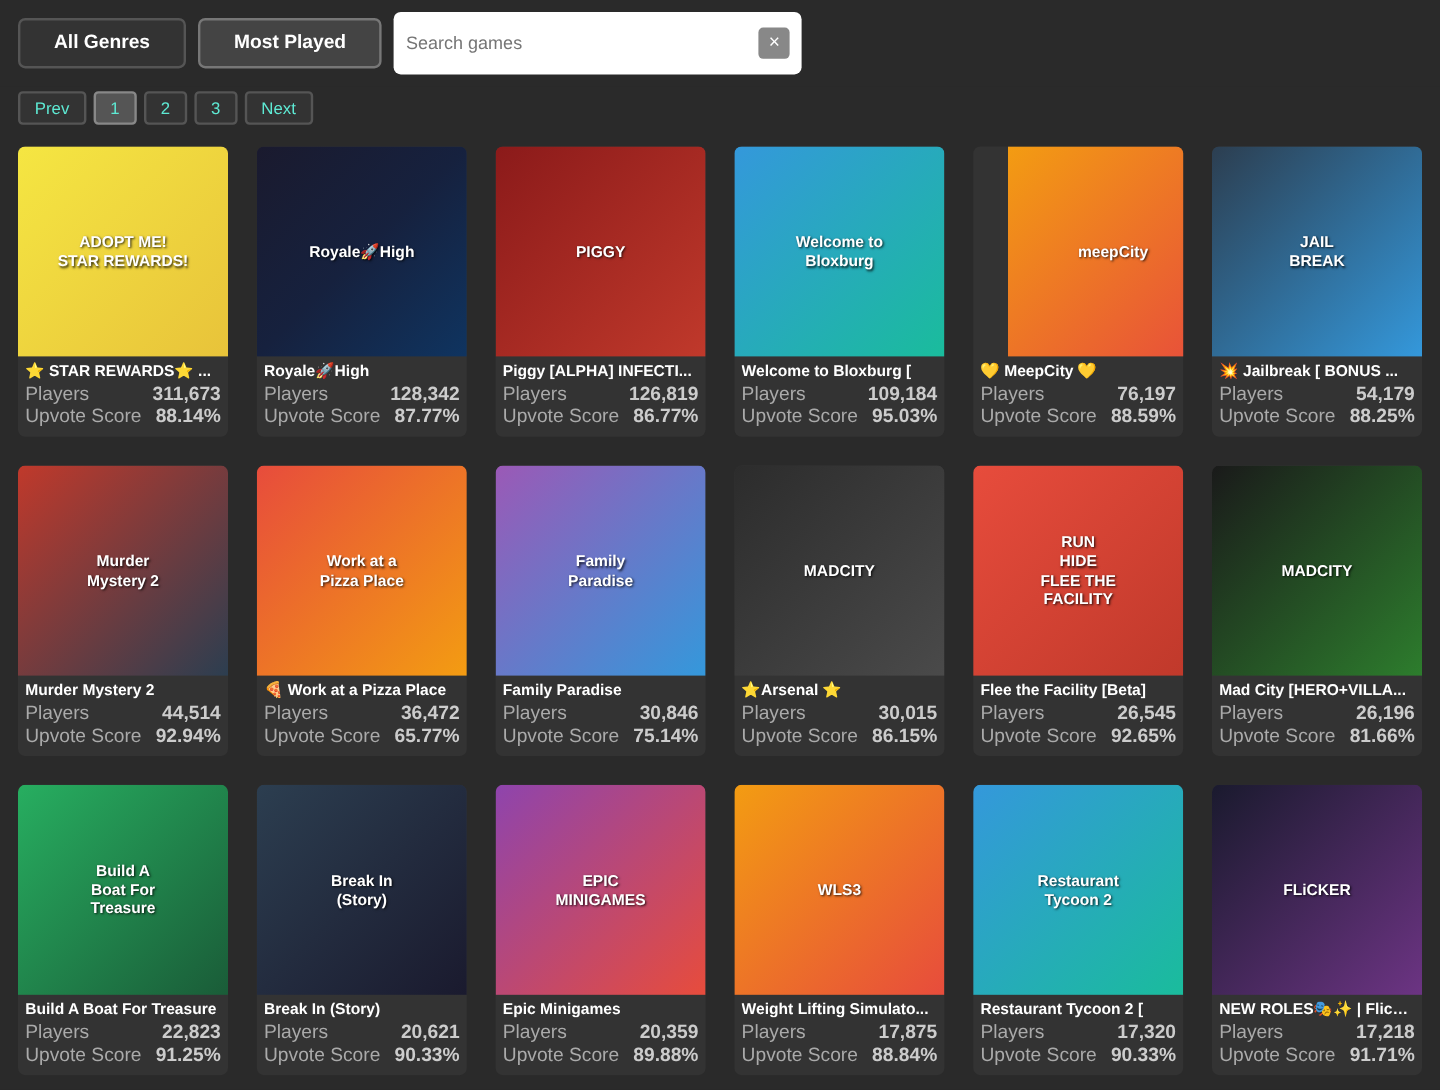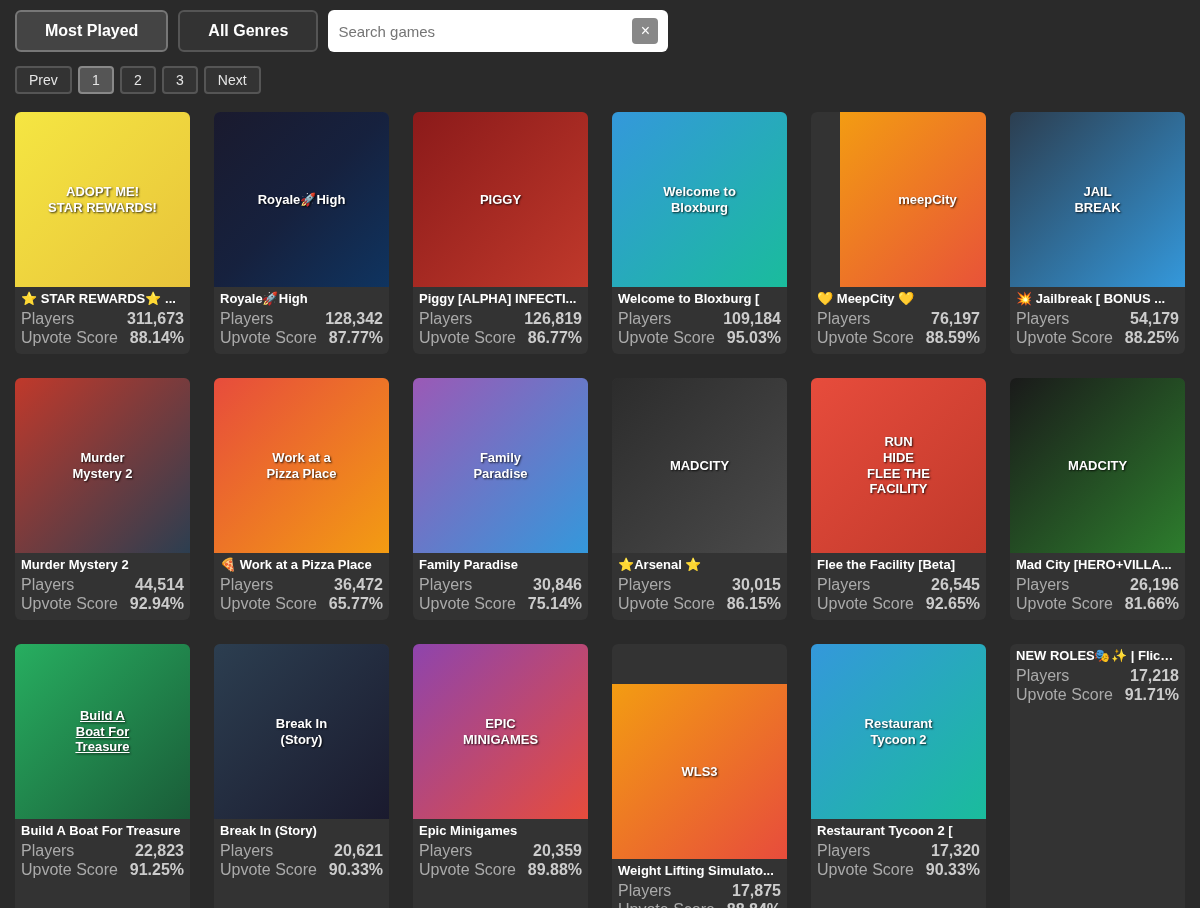--- a/index.html
+++ b/index.html
@@ -32,21 +32,21 @@
       border-color: #777;
     }
     .search-container {
       flex: 1;
       max-width: 340px;
       display: flex;
       align-items: center;
       background: #fff;
       border-radius: 6px;
       padding: 0 10px;
-      height: 42px;
+      height: 52px;
     }
     .search-input {
       flex: 1;
       border: none;
       outline: none;
       font-size: 15px;
       color: #333;
       background: transparent;
     }
     .search-clear {
@@ -66,21 +66,21 @@
       display: flex;
       align-items: center;
       padding: 4px 15px 10px;
       gap: 6px;
     }
     .page-btn {
       padding: 4px 12px;
       border: 2px solid #555;
       border-radius: 4px;
       background: #333;
-      color: #e5e5e5;
+      color: #5eead4;
       font-size: 14px;
       cursor: pointer;
       min-width: 36px;
       text-align: center;
     }
     .page-btn.active {
       background: #555;
       border-color: #888;
     }
     .games-grid {
@@ -144,42 +144,42 @@
     .thumb-piggy { background: linear-gradient(135deg, #8b1a1a 0%, #c0392b 100%); }
     .thumb-bloxburg { background: linear-gradient(135deg, #3498db 0%, #1abc9c 100%); }
     .thumb-meepcity { background: linear-gradient(135deg, #f39c12 0%, #e74c3c 100%); margin-left: 29px; }
     .thumb-jailbreak { background: linear-gradient(135deg, #2c3e50 0%, #3498db 100%); }
     .thumb-murder { background: linear-gradient(135deg, #c0392b 0%, #2c3e50 100%); }
     .thumb-pizza { background: linear-gradient(135deg, #e74c3c 0%, #f39c12 100%); }
     .thumb-family { background: linear-gradient(135deg, #9b59b6 0%, #3498db 100%); }
     .thumb-arsenal { background: linear-gradient(135deg, #2c2c2c 0%, #4a4a4a 100%); }
     .thumb-flee { background: linear-gradient(135deg, #e74c3c 0%, #c0392b 100%); }
     .thumb-madcity { background: linear-gradient(135deg, #1a1a1a 0%, #2d7d2d 100%); }
-    .thumb-boat { background: linear-gradient(135deg, #27ae60 0%, #1a5c38 100%); text-decoration: underline; }
+    .thumb-boat { background: linear-gradient(135deg, #27ae60 0%, #1a5c38 100%); }
     .thumb-breakin { background: linear-gradient(135deg, #2c3e50 0%, #1a1a2e 100%); }
     .thumb-epic { background: linear-gradient(135deg, #8e44ad 0%, #e74c3c 100%); }
-    .thumb-wls { background: linear-gradient(135deg, #f39c12 0%, #e74c3c 100%); margin-top: 40px; }
+    .thumb-wls { background: linear-gradient(135deg, #f39c12 0%, #e74c3c 100%); }
     .thumb-restaurant { background: linear-gradient(135deg, #3498db 0%, #1abc9c 100%); }
     .thumb-flicker { background: linear-gradient(135deg, #1a1a2e 0%, #6c3483 100%); }
 
     .thumb-text {
       font-size: 13px;
       font-weight: 900;
       text-shadow: 1px 1px 2px rgba(0,0,0,0.8);
       line-height: 1.2;
       text-align: center;
       padding: 6px;
     }
   </style>
 </head>
 <body>
 
 <div class="top-bar">
+  <button class="tab-btn">All Genres</button>
   <button class="tab-btn active">Most Played</button>
-  <button class="tab-btn">All Genres</button>
   <div class="search-container">
     <input class="search-input" type="text" placeholder="Search games" style="">
     <button class="search-clear">×</button>
   </div>
 </div>
 
 <div class="pagination">
   <button class="page-btn">Prev</button>
   <button class="page-btn active">1</button>
   <button class="page-btn">2</button>
@@ -488,20 +488,25 @@
         <span>Players</span>
         <span class="stat-value">17,320</span>
       </div>
       <div class="stat-row">
         <span>Upvote Score</span>
         <span class="stat-value">90.33%</span>
       </div>
     </div>
   </div>
     <div class="game-card">
+    <div class="game-thumb thumb-flicker">
+      <div class="game-thumb-inner">
+        <span class="thumb-text">FLiCKER</span>
+      </div>
+    </div>
     <div class="game-info">
       <div class="game-title">NEW ROLES🎭✨ | Flicker</div>
       <div class="stat-row">
         <span>Players</span>
         <span class="stat-value">17,218</span>
       </div>
       <div class="stat-row">
         <span>Upvote Score</span>
         <span class="stat-value">91.71%</span>
       </div>

